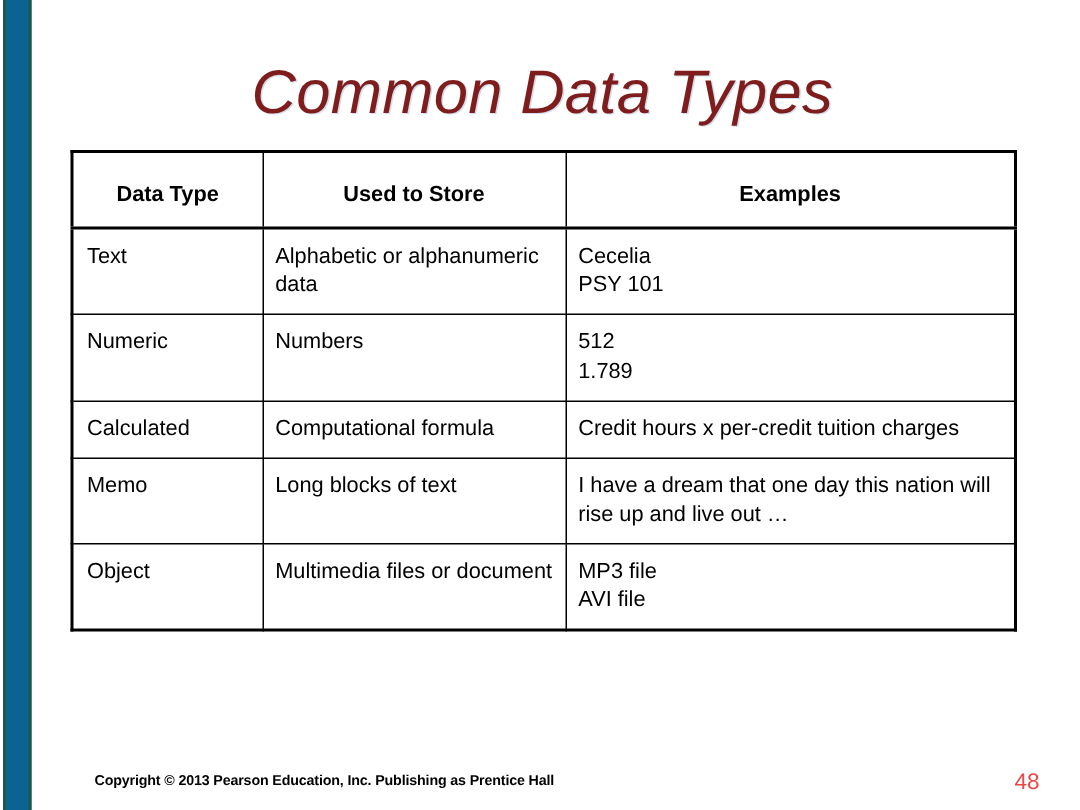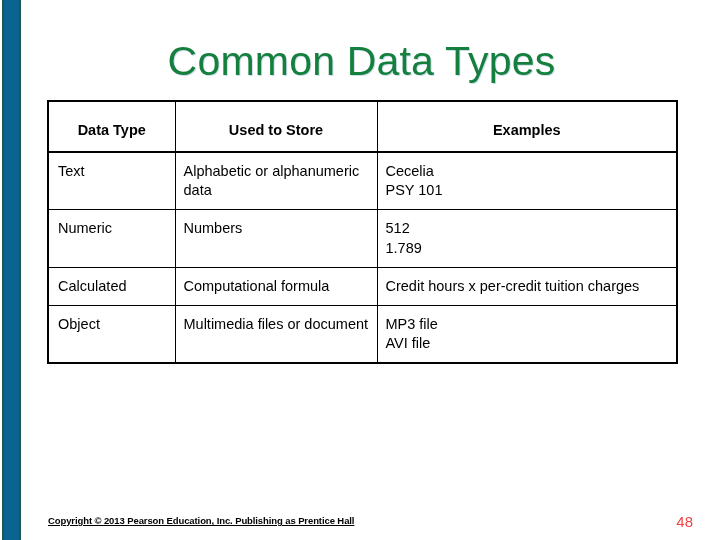--- a/index.html
+++ b/index.html
@@ -31,25 +31,26 @@
 
   
   #slide-title {
     position: absolute;
     left: 47px;
     top: 40px;
     width: 629px;
     text-align: center;
     font-size: 41px;
     font-weight: 400;
-    color: #15803d;
+    color: #7f1d1d;
     letter-spacing: 0.2px;
     line-height: 1.05;
     text-shadow: 1px 1px 0 rgba(200, 215, 235, 0.85);
     white-space: nowrap;
+    font-style: italic;
   }
 
   
   #data-table {
     position: absolute;
     left: 47px;
     top: 100px;
     width: 629px;
     border-collapse: collapse;
     table-layout: fixed;
@@ -77,28 +78,27 @@
     text-align: left;
     padding: 9px 7px 9px 8px;
   }
   #data-table tbody tr td:first-child { padding-left: 9px; }
 
   .cell-line { display: block; }
 
   
   #footer-copyright {
     position: absolute;
-    left: 48px;
+    left: 63px;
     bottom: 14px;
     font-size: 9.5px;
     font-weight: bold;
     color: #000000;
     letter-spacing: -0.1px;
     white-space: nowrap;
-    text-decoration: underline;
   }
   #footer-page-number {
     position: absolute;
     right: 27px;
     bottom: 10px;
     font-size: 15px;
     color: #ef4444;
   }
 </style>
 </head>
@@ -139,20 +139,27 @@
       </td>
     </tr>
     <tr>
       <td>Calculated</td>
       <td>Computational formula</td>
       <td>
         <span class="cell-line">Credit hours x per-credit tuition charges</span>
       </td>
     </tr>
     <tr>
+      <td>Memo</td>
+      <td>Long blocks of text</td>
+      <td>
+        <span class="cell-line">I have a dream that one day this nation will rise up and live out …</span>
+      </td>
+    </tr>
+    <tr>
       <td>Object</td>
       <td>Multimedia files or document</td>
       <td>
         <span class="cell-line">MP3 file</span>
         <span class="cell-line">AVI file</span>
       </td>
     </tr>
   </tbody>
 </table>
 

